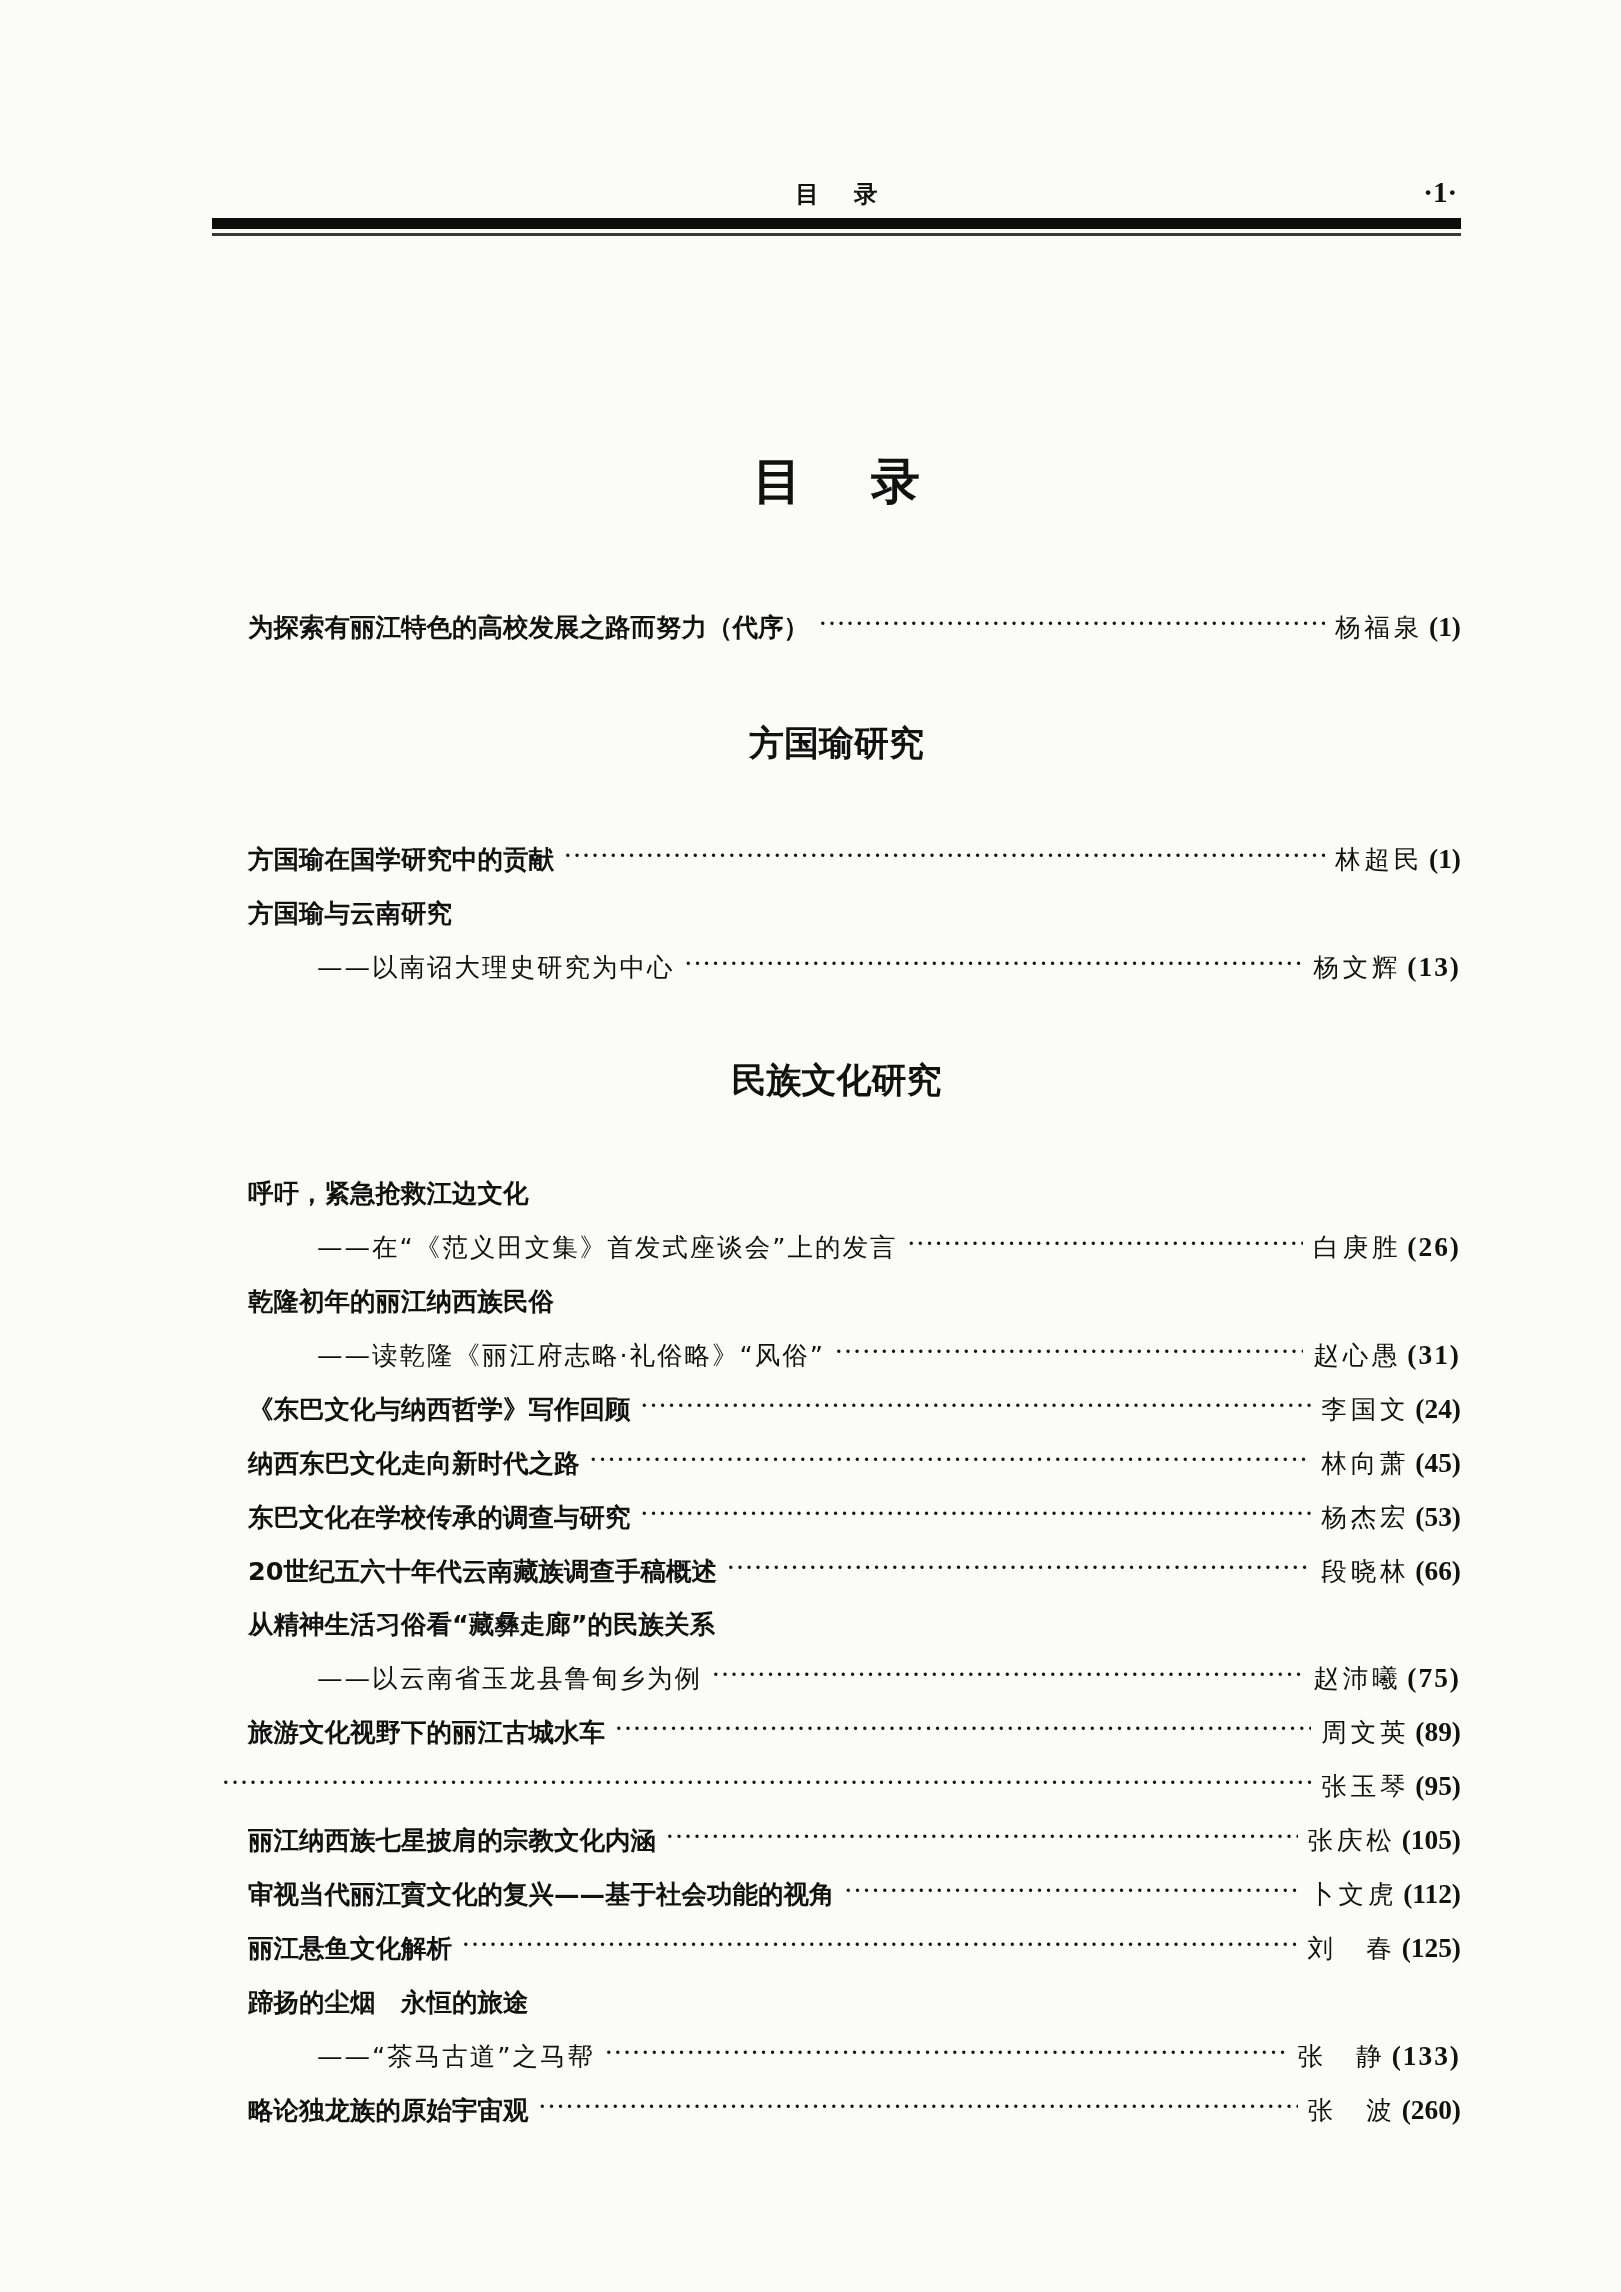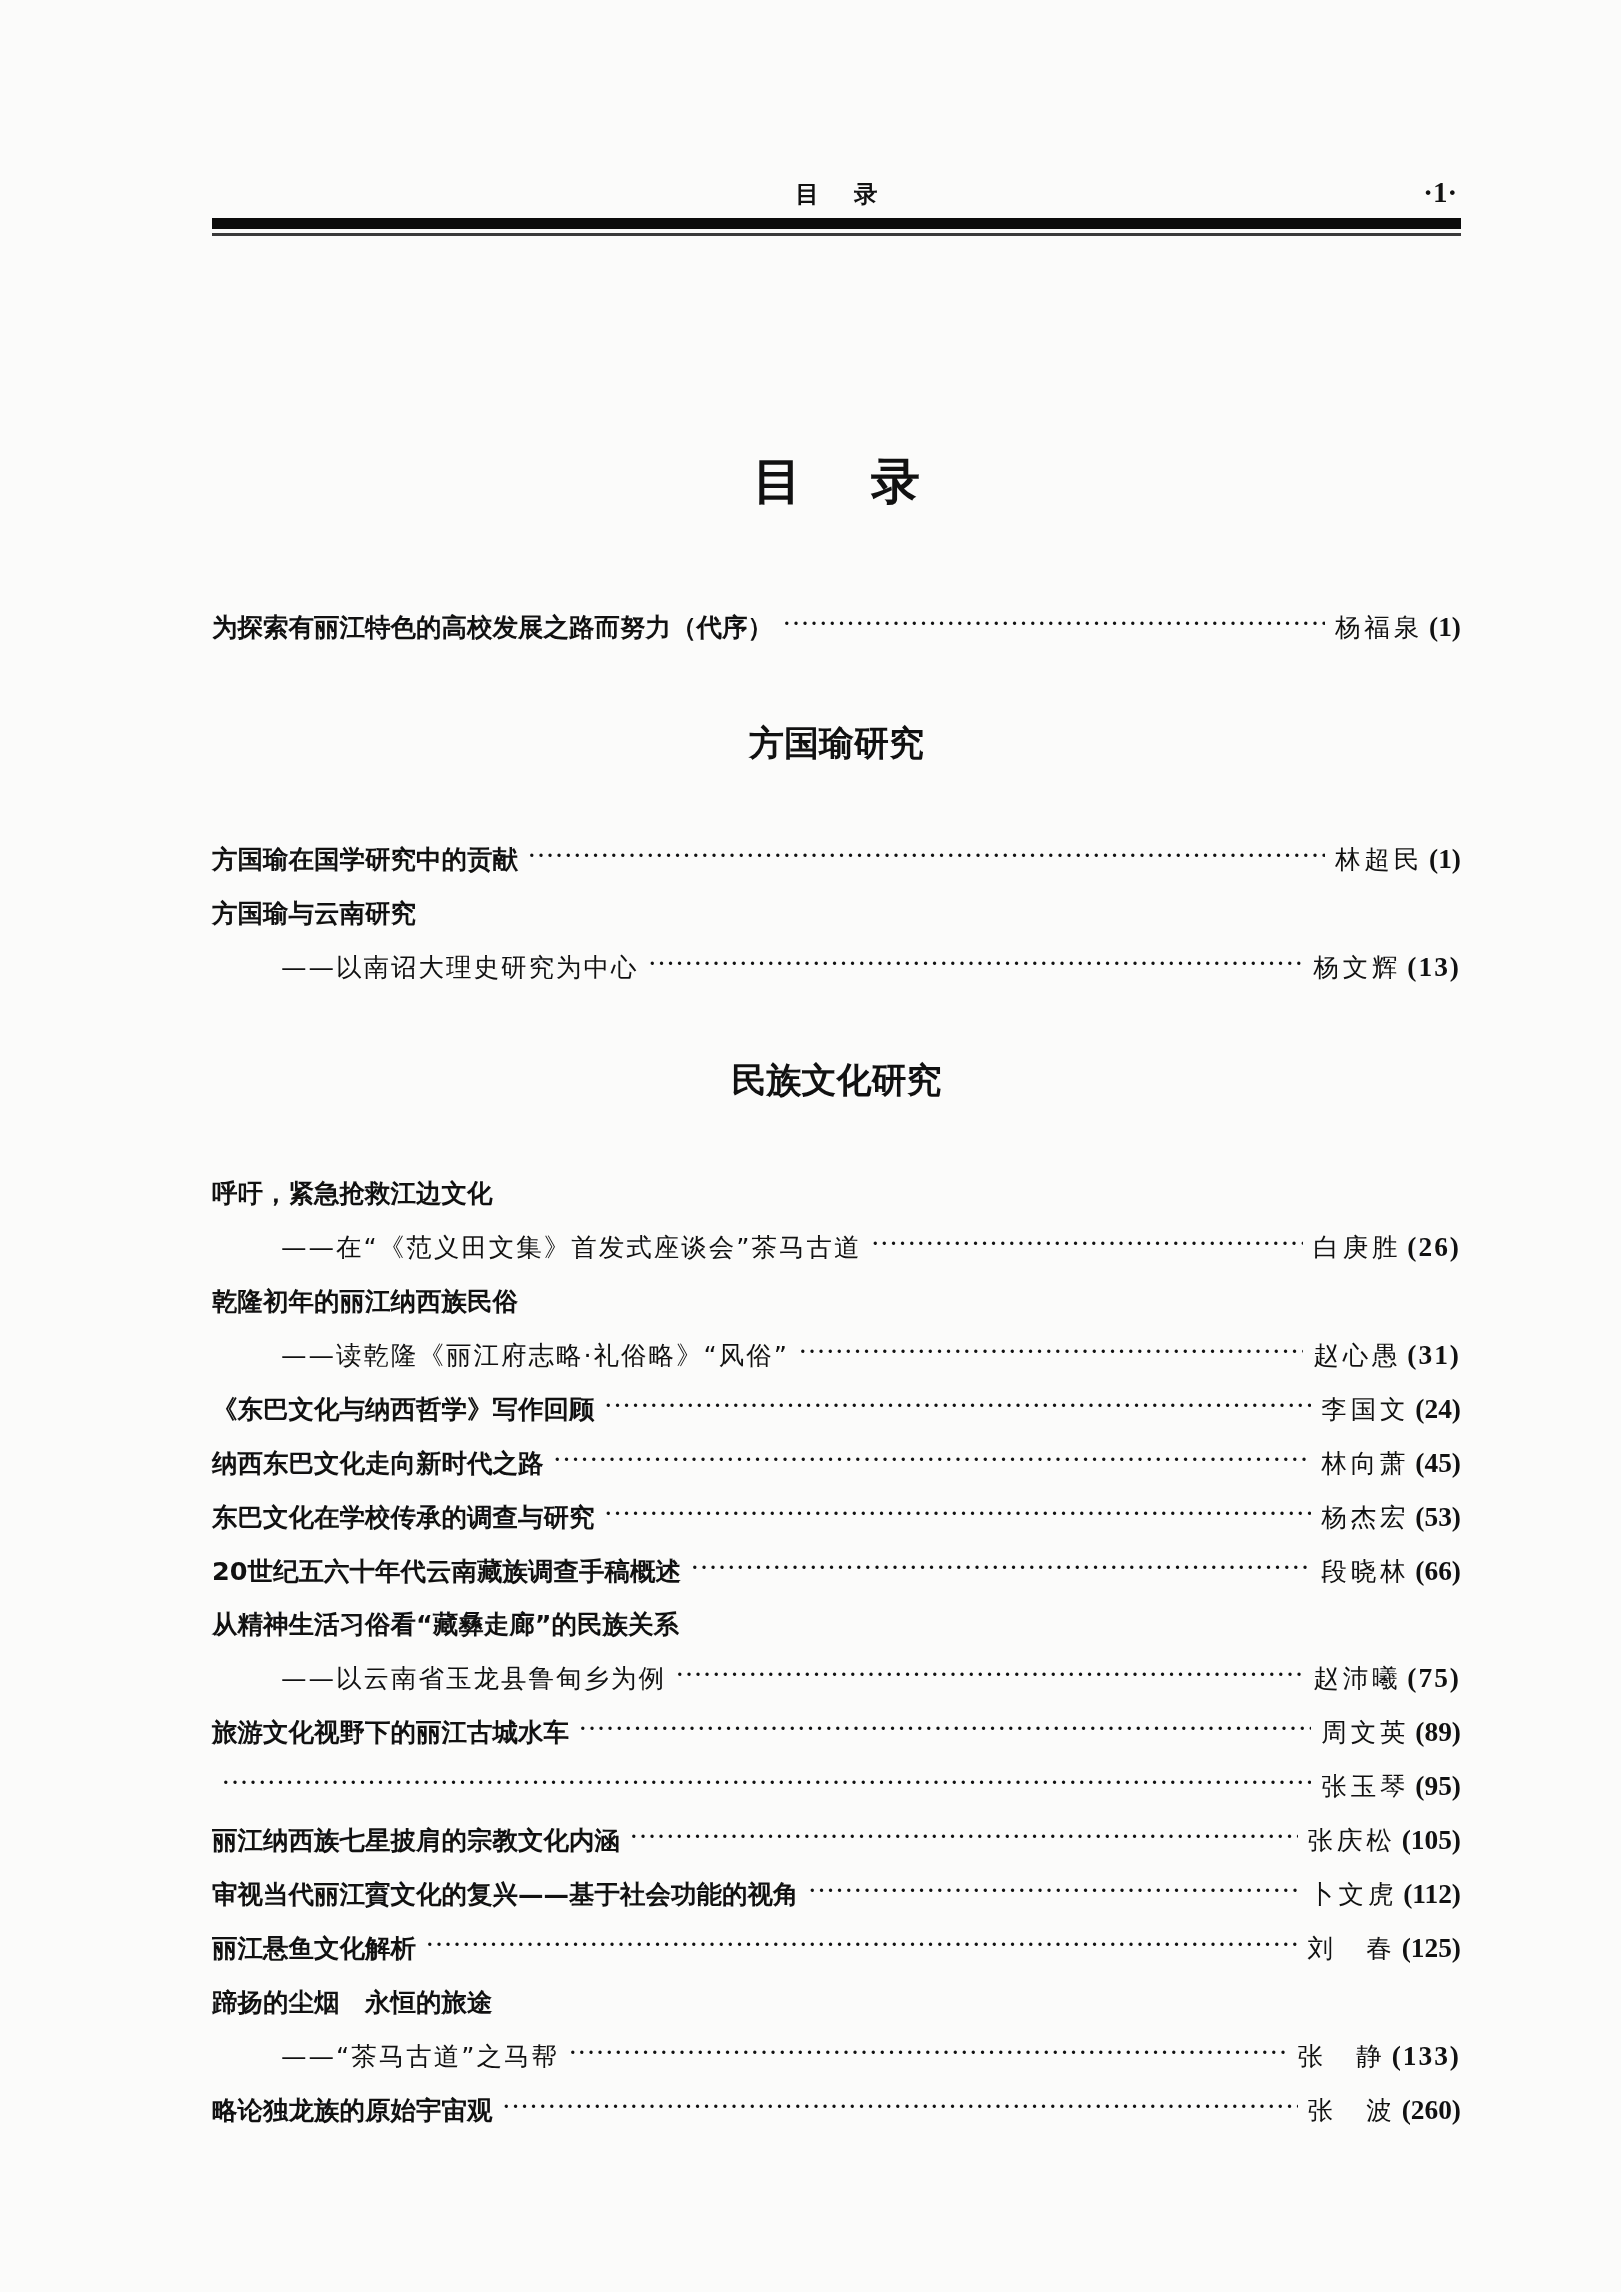--- a/index.html
+++ b/index.html
@@ -42,21 +42,21 @@
     font-family: Liberation Mono, monospace;
     font-size: 35px; font-weight: bold;
   }
   .toc-line {
     position: absolute; left: 0; width: 1249px; height: 39px;
     display: flex; align-items: baseline;
     font-size: 25.5px; font-weight: bold; line-height: 39px;
     font-family: "DejaVu Sans", "Liberation Sans", sans-serif;
   }
   .toc-line.sub { padding-left: 69px; box-sizing: border-box; font-weight: normal; letter-spacing: 2px; }
-  .toc-title { white-space: nowrap; }
+  .toc-title { white-space: nowrap; margin-left: 36px; }
   .toc-dots {
     flex: 1; margin: 0 9.8px; overflow: hidden; white-space: nowrap;
     font-family: "DejaVu Serif", serif; font-weight: normal; letter-spacing: 1px;
     position: relative; top: -3.9px;
   }
   .toc-dots::before {
     content: "····································································································································";
   }
   .toc-author { white-space: nowrap; font-weight: normal; letter-spacing: 3.9px; font-family: "DejaVu Serif", serif; }
   .toc-page { white-space: nowrap; font-weight: bold; margin-left: 5.9px; font-family: "Liberation Serif", serif; font-size: 27.4px; }
@@ -99,21 +99,21 @@
     <span class="toc-author">杨文辉</span>
     <span class="toc-page">(13)</span>
   </div>
 
   <div class="section-heading" style="top:1057px">民族文化研究</div>
 
   <div class="toc-line noright" style="top:1174px">
     <span class="toc-title">呼吁，紧急抢救江边文化</span>
   </div>
   <div class="toc-line sub" style="top:1228px">
-    <span class="toc-title">——在“《范义田文集》首发式座谈会”茶马古道</span>
+    <span class="toc-title">——在“《范义田文集》首发式座谈会”上的发言</span>
     <span class="toc-dots"></span>
     <span class="toc-author">白庚胜</span>
     <span class="toc-page">(26)</span>
   </div>
   <div class="toc-line noright" style="top:1282px">
     <span class="toc-title">乾隆初年的丽江纳西族民俗</span>
   </div>
   <div class="toc-line sub" style="top:1336px">
     <span class="toc-title">——读乾隆《丽江府志略·礼俗略》“风俗”</span>
     <span class="toc-dots"></span>

